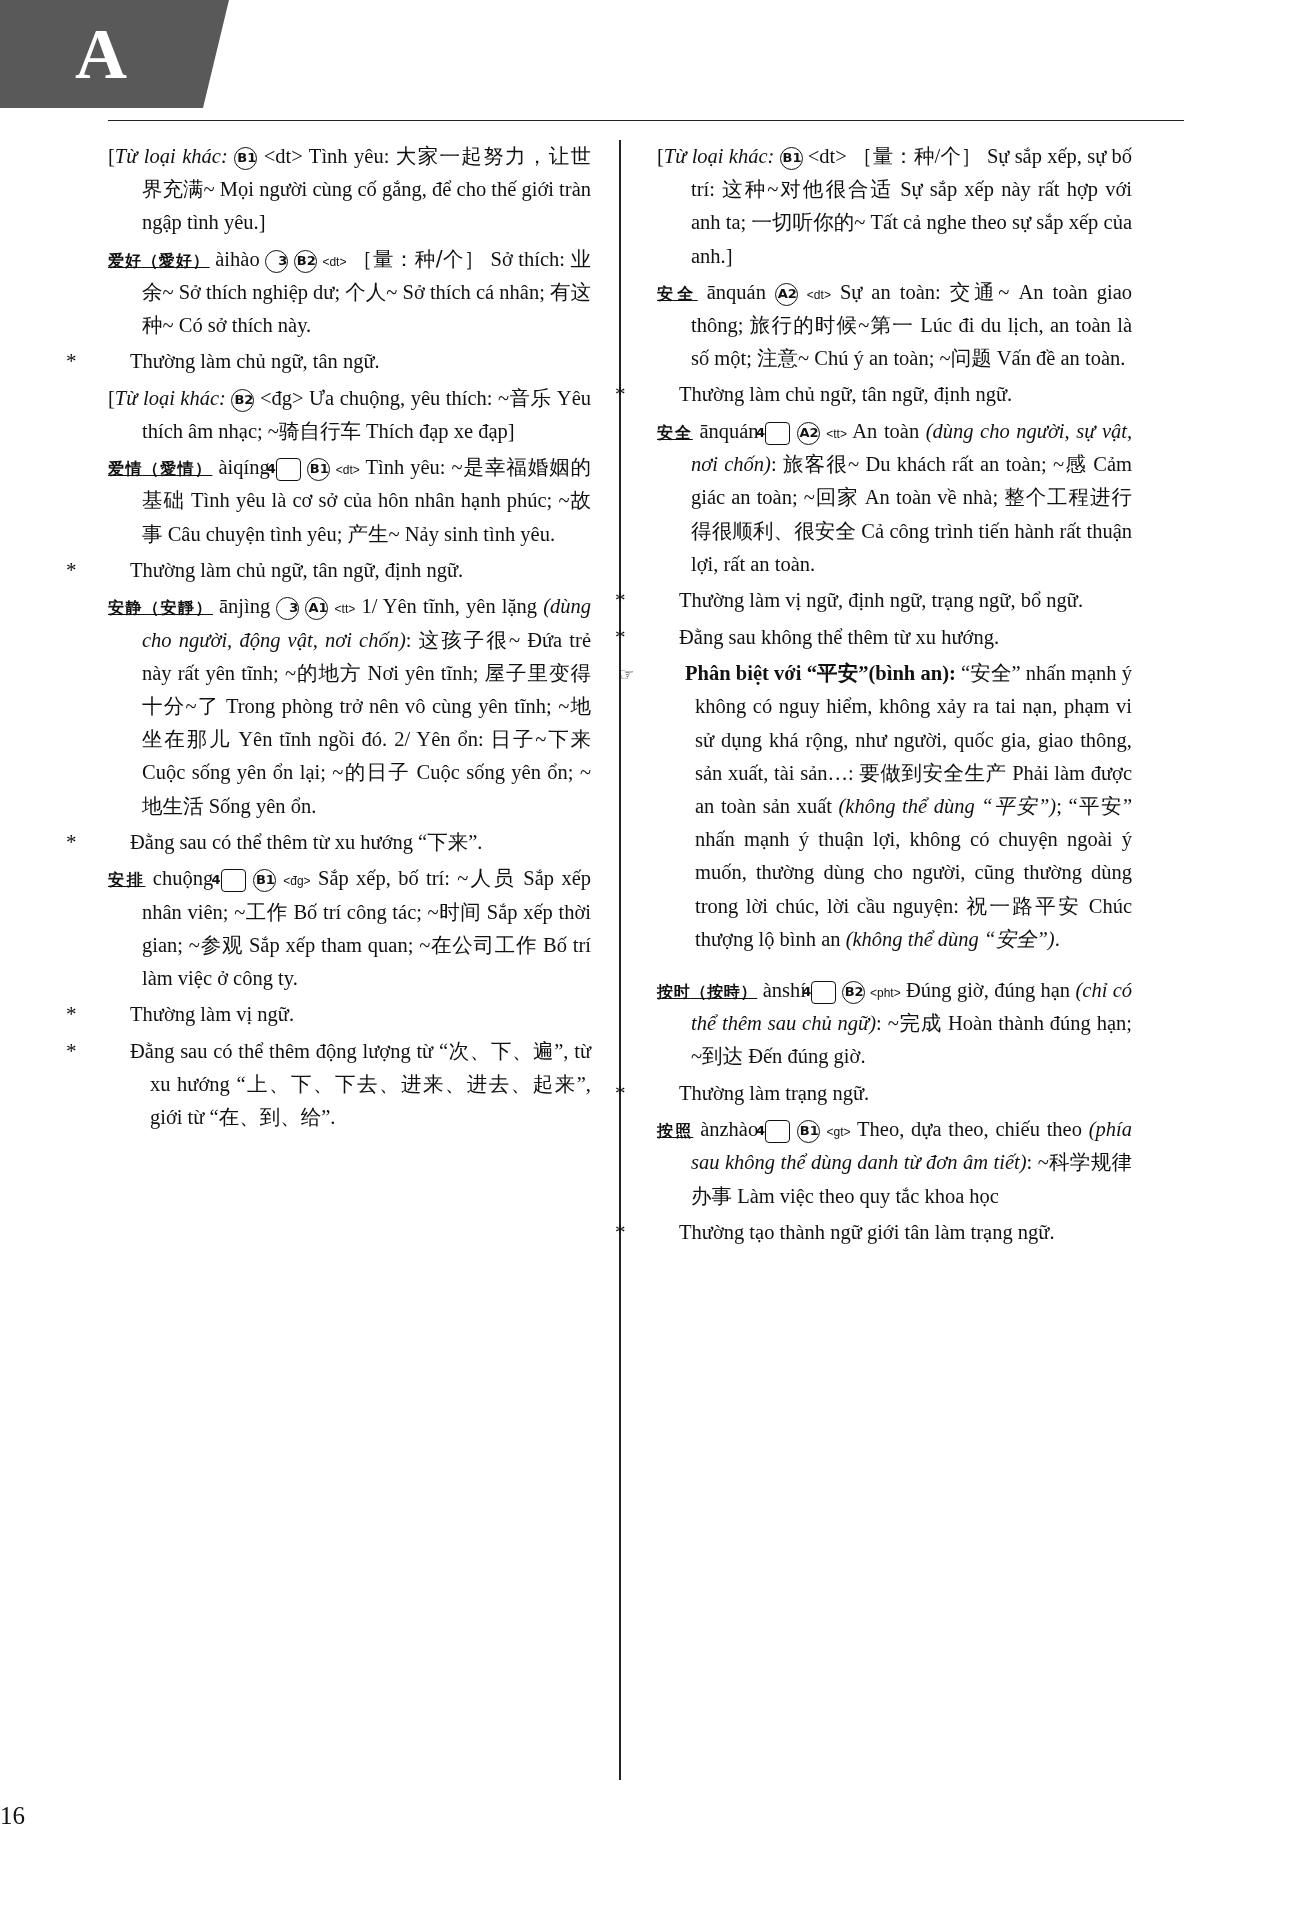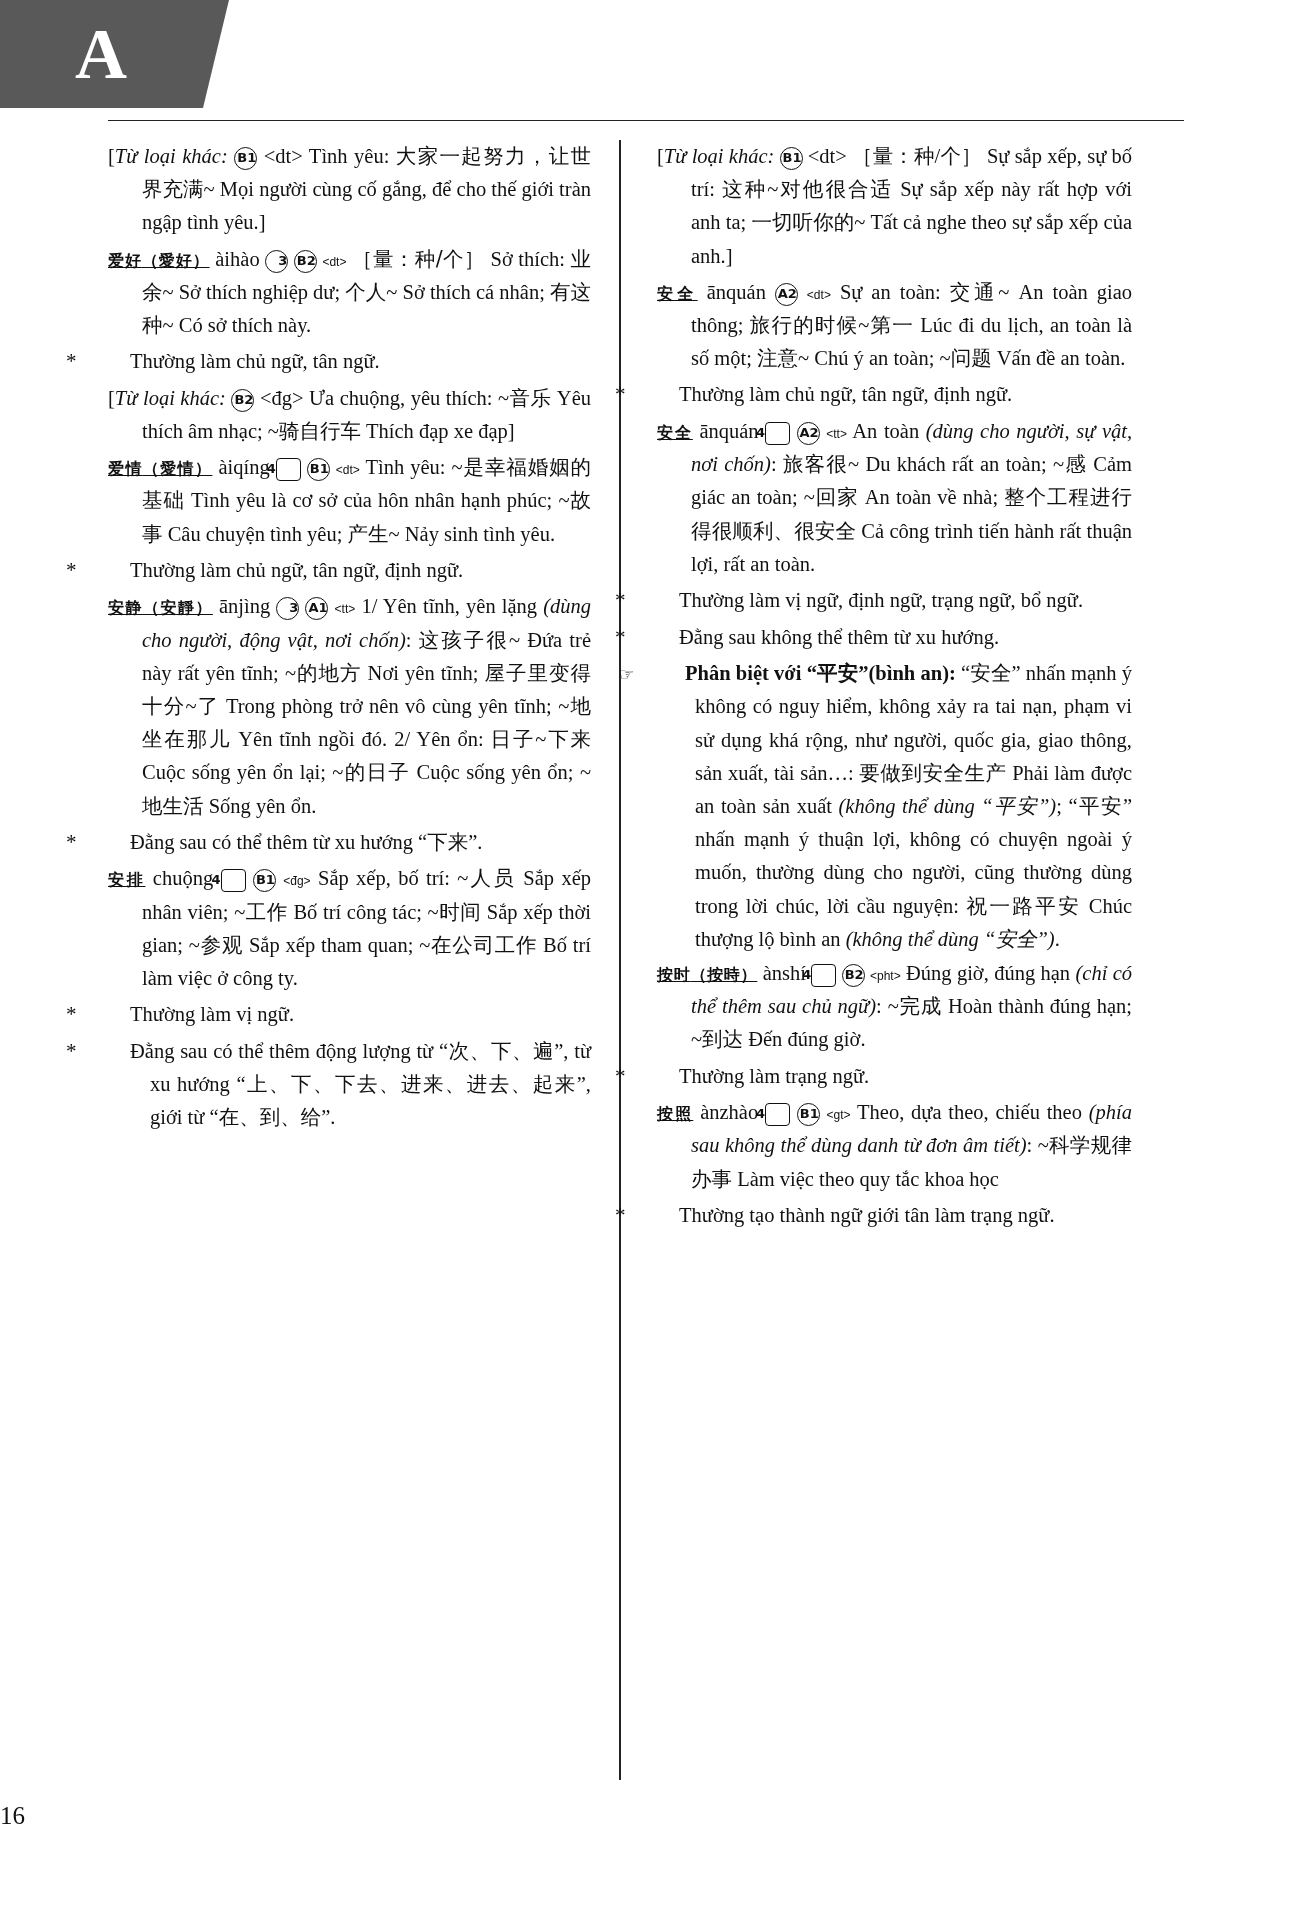--- a/index.html
+++ b/index.html
@@ -109,21 +109,21 @@
     display: inline-block;
     width: 22px;
     font-size: 21px;
   }
   .note-line {
     font-size: 20.5px;
     line-height: 1.62;
     text-align: justify;
     padding-left: 38px;
     text-indent: -38px;
-    margin-bottom: 1px;
+    margin-bottom: 18px;
   }
   .note-mark {
     display: inline-block;
     width: 28px;
     font-family: "DejaVu Sans", sans-serif;
     font-size: 17px;
   }
 
   .hw {
     font-family: "DejaVu Sans", sans-serif;

